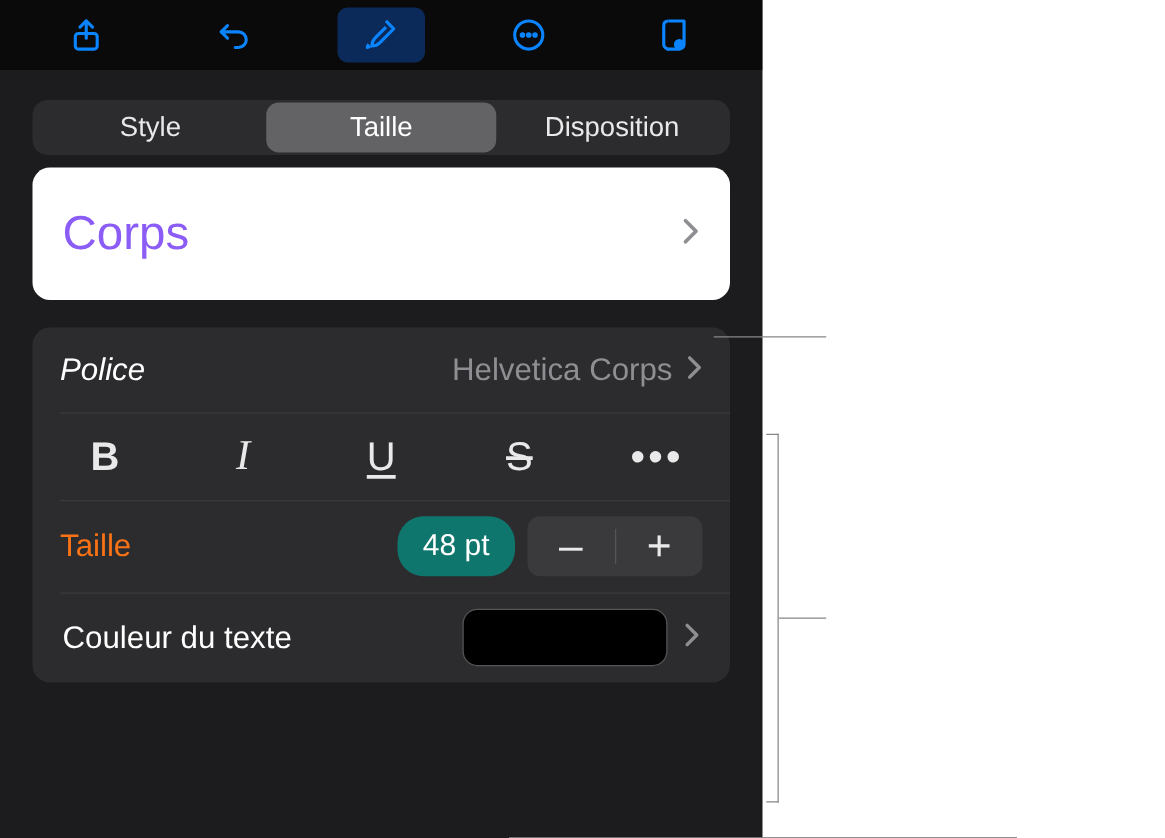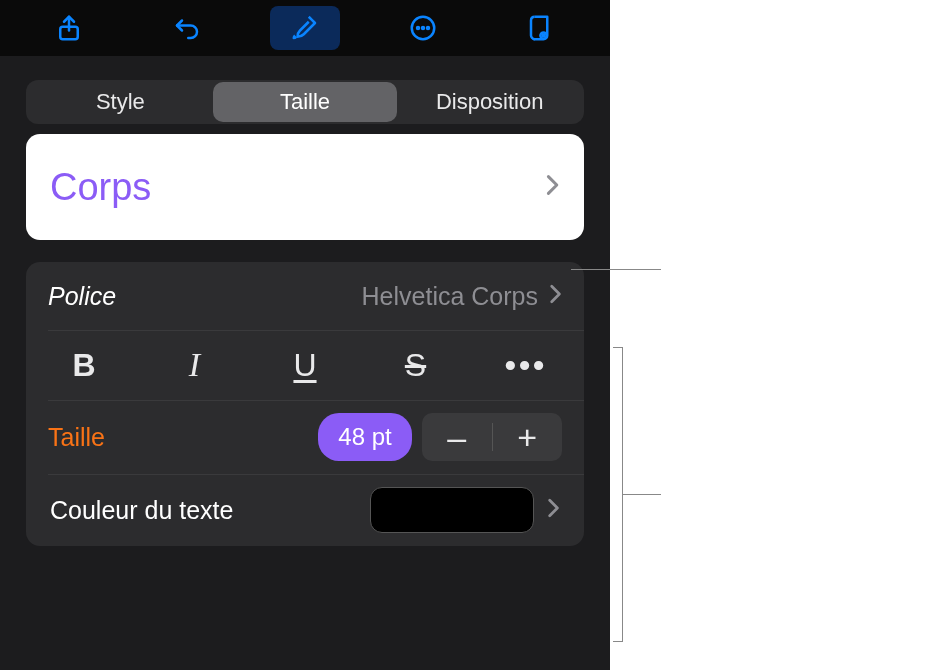--- a/index.html
+++ b/index.html
@@ -161,21 +161,21 @@
       align-items: center;
       padding: 0 22px;
       position: relative;
     }
     .size-label {
       color: #f97316;
       font-size: 25px;
       flex: 1;
     }
     .size-value-box {
-      background: #8b5cf6;
+      background: #0f766e;
       border-radius: 21px;
       height: 48px;
       width: 94px;
       display: flex;
       align-items: center;
       justify-content: center;
       color: #fff;
       font-size: 24px;
       margin-right: 10px;
     }

